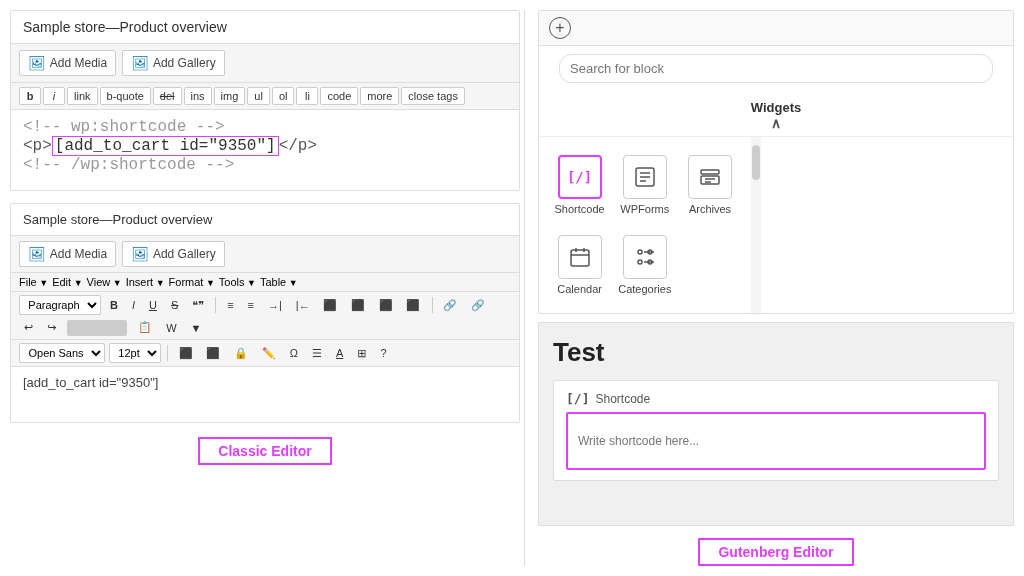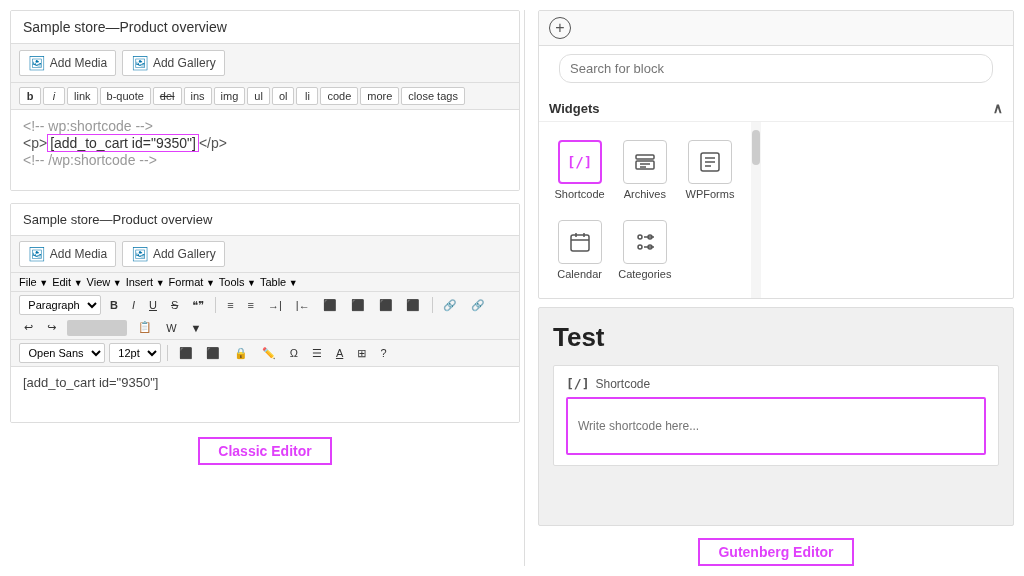--- a/index.html
+++ b/index.html
@@ -102,22 +102,22 @@
       font-size: 11px;
       color: #333;
       cursor: pointer;
       min-width: 22px;
       text-align: center;
     }
 
     .editor-content-area {
       padding: 8px 12px;
       min-height: 80px;
-      font-size: 14px;
-      font-family: Liberation Sans, sans-serif;
+      font-size: 16px;
+      font-family: Liberation Mono, monospace;
       color: #555;
       background: #fff;
     }
 
     .shortcode-box {
       display: inline-block;
       border: 1.5px solid #e040fb;
       padding: 0 2px;
       color: #333;
       background: #fff;
@@ -252,20 +252,21 @@
 
     .widgets-header {
       display: flex;
       justify-content: space-between;
       align-items: center;
       padding: 5px 10px;
       border-bottom: 1px solid #eee;
       font-size: 13px;
       font-weight: 600;
       color: #333;
+      flex-direction: column;
     }
 
     .chevron-icon {
       font-size: 14px;
       color: #555;
     }
 
     .widgets-grid {
       display: grid;
       grid-template-columns: repeat(3, 1fr);
@@ -495,38 +496,38 @@
       <div style="display:flex; align-items:stretch;">
         <div class="widgets-grid">
 
           <div class="widget-item">
             <div class="widget-icon-box active" style="font-family:monospace; font-size:14px; font-weight:bold; color:#e040fb; border-color:#e040fb;">[/]</div>
             <span class="widget-label">Shortcode</span>
           </div>
           <div class="widget-item">
             <div class="widget-icon-box">
               <svg width="24" height="24" viewBox="0 0 24 24" fill="none" stroke="#555" stroke-width="1.5">
+                <rect x="3" y="3" width="18" height="18" rx="2"></rect>
+                <line x1="7" y1="8" x2="17" y2="8"></line>
+                <line x1="7" y1="12" x2="17" y2="12"></line>
+                <line x1="7" y1="16" x2="13" y2="16"></line>
+              </svg>
+            </div>
+            <span class="widget-label">WPForms</span>
+          </div>
+          <div class="widget-item">
+            <div class="widget-icon-box">
+              <svg width="24" height="24" viewBox="0 0 24 24" fill="none" stroke="#555" stroke-width="1.5">
                 <rect x="3" y="5" width="18" height="4" rx="1"></rect>
                 <rect x="3" y="11" width="18" height="8" rx="1"></rect>
                 <line x1="7" y1="14" x2="17" y2="14"></line>
                 <line x1="7" y1="17" x2="13" y2="17"></line>
               </svg>
             </div>
             <span class="widget-label">Archives</span>
-          </div>
-          <div class="widget-item">
-            <div class="widget-icon-box">
-              <svg width="24" height="24" viewBox="0 0 24 24" fill="none" stroke="#555" stroke-width="1.5">
-                <rect x="3" y="3" width="18" height="18" rx="2"></rect>
-                <line x1="7" y1="8" x2="17" y2="8"></line>
-                <line x1="7" y1="12" x2="17" y2="12"></line>
-                <line x1="7" y1="16" x2="13" y2="16"></line>
-              </svg>
-            </div>
-            <span class="widget-label">WPForms</span>
           </div>
 
           <div class="widget-item">
             <div class="widget-icon-box">
               <svg width="24" height="24" viewBox="0 0 24 24" fill="none" stroke="#555" stroke-width="1.5">
                 <rect x="3" y="5" width="18" height="16" rx="2"></rect>
                 <line x1="3" y1="10" x2="21" y2="10"></line>
                 <line x1="8" y1="3" x2="8" y2="7"></line>
                 <line x1="16" y1="3" x2="16" y2="7"></line>
               </svg>

